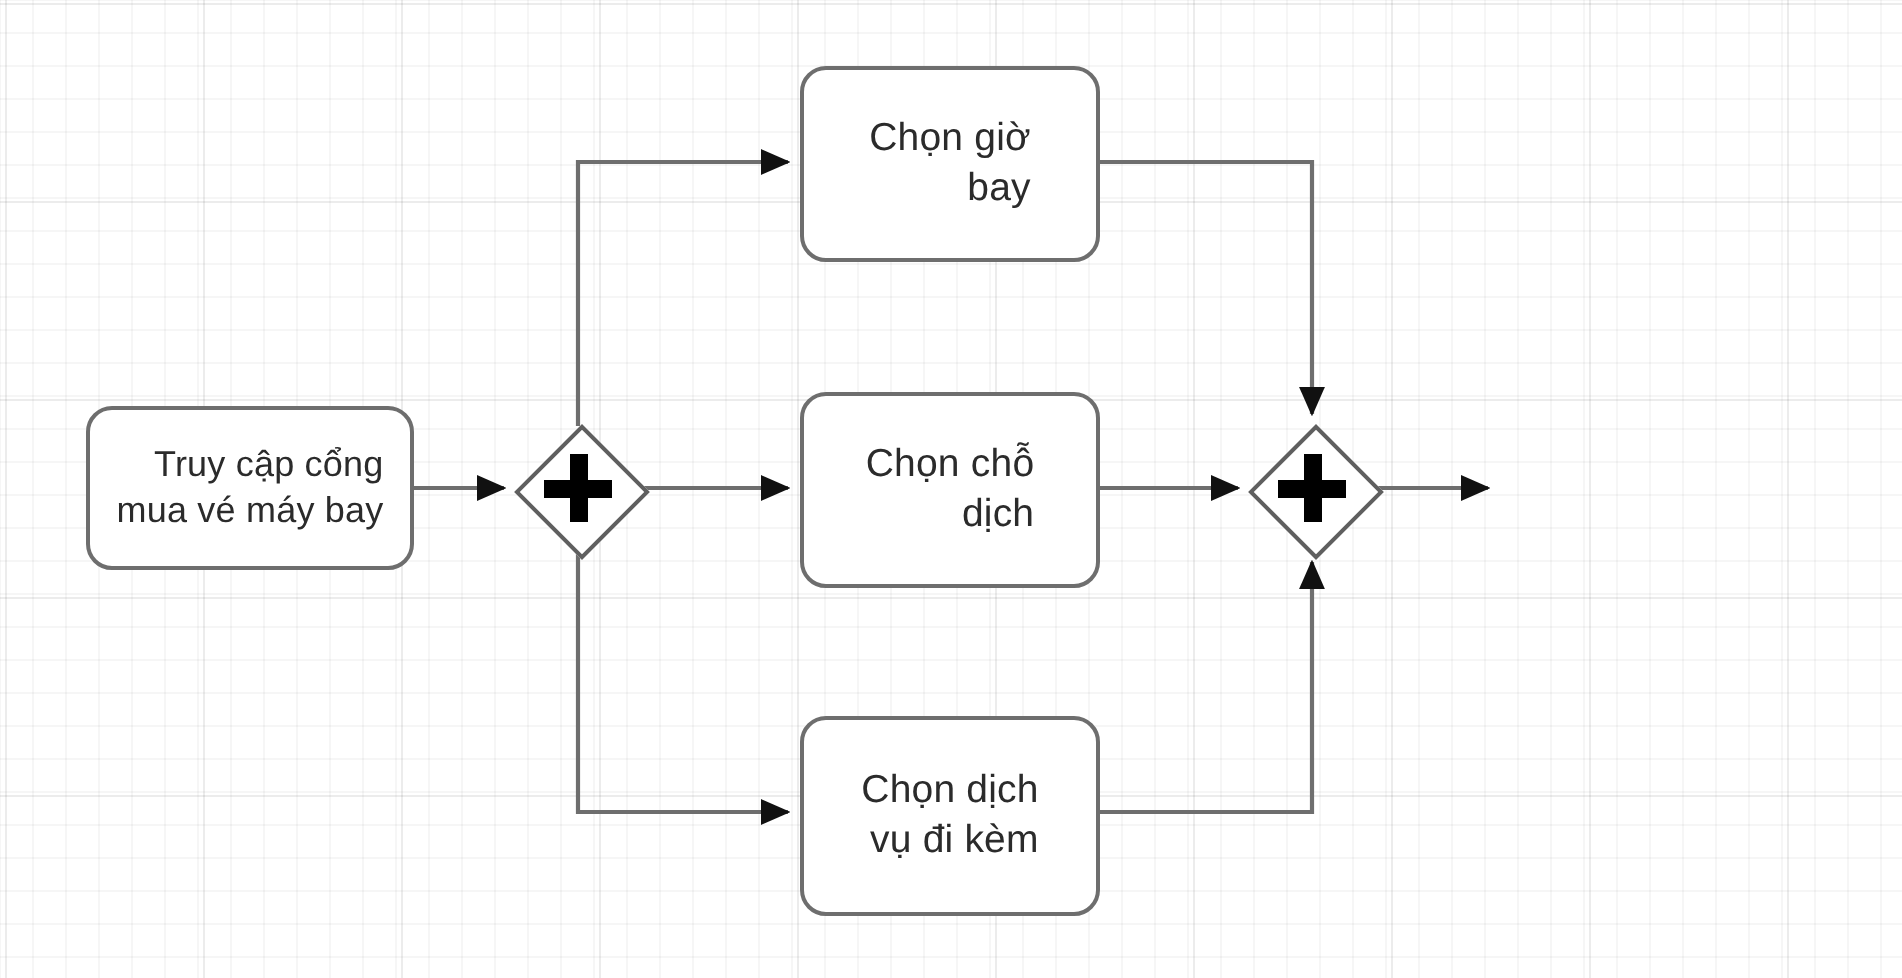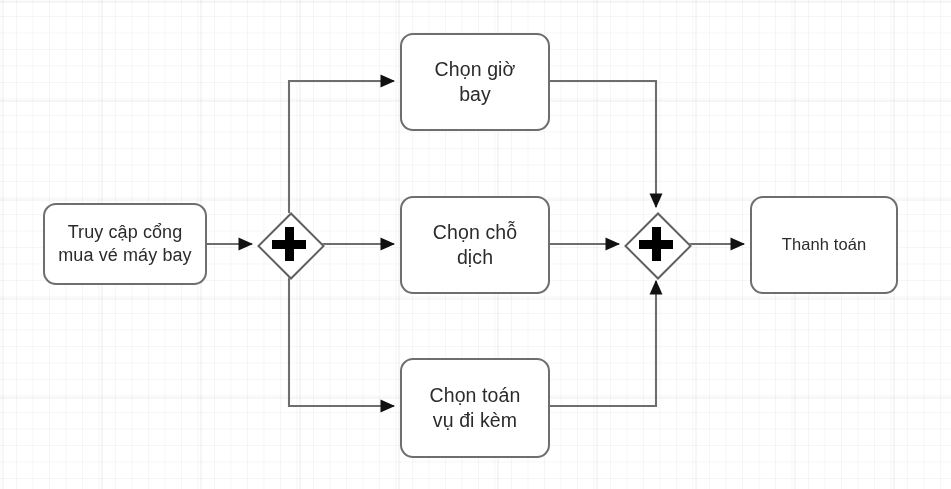--- a/index.html
+++ b/index.html
@@ -35,21 +35,21 @@
   }
   .task {
     position: absolute;
     box-sizing: border-box;
     border: 2px solid #6e6e6e;
     border-radius: 13px;
     background: #ffffff;
     display: flex;
     align-items: center;
     justify-content: center;
-    text-align: center;
+    text-align: right;
     color: #2b2b2b;
     line-height: 1.28;
     letter-spacing: 0.1px;
     font-weight: 400;
   }
   .task-start {
     left: 43px;
     top: 203px;
     width: 164px;
     height: 82px;
@@ -170,27 +170,24 @@
     <span class="task-text">Chọn giờ
 bay</span>
   </div>
 
   <div class="task task-mid">
     <span class="task-text">Chọn chỗ
 dịch</span>
   </div>
 
   <div class="task task-bot">
-    <span class="task-text">Chọn toán
+    <span class="task-text">Chọn dịch
 vụ đi kèm</span>
   </div>
 
-  <div class="task task-end">
-    <span class="task-text">Thanh toán</span>
-  </div>
 
   <div class="gateway gw-split">
     <div class="gw-shape"></div>
     <div class="gw-plus"></div>
   </div>
 
   <div class="gateway gw-join">
     <div class="gw-shape"></div>
     <div class="gw-plus"></div>
   </div>

